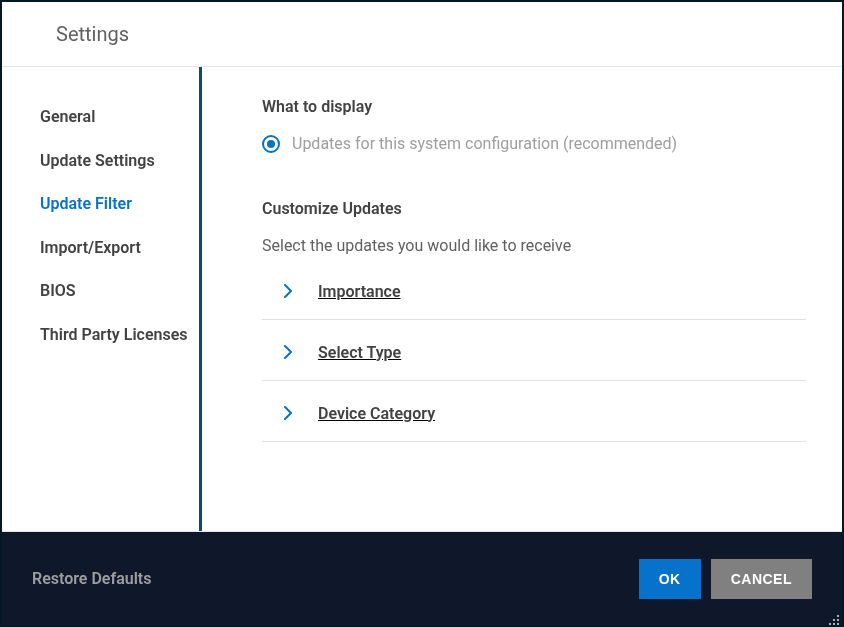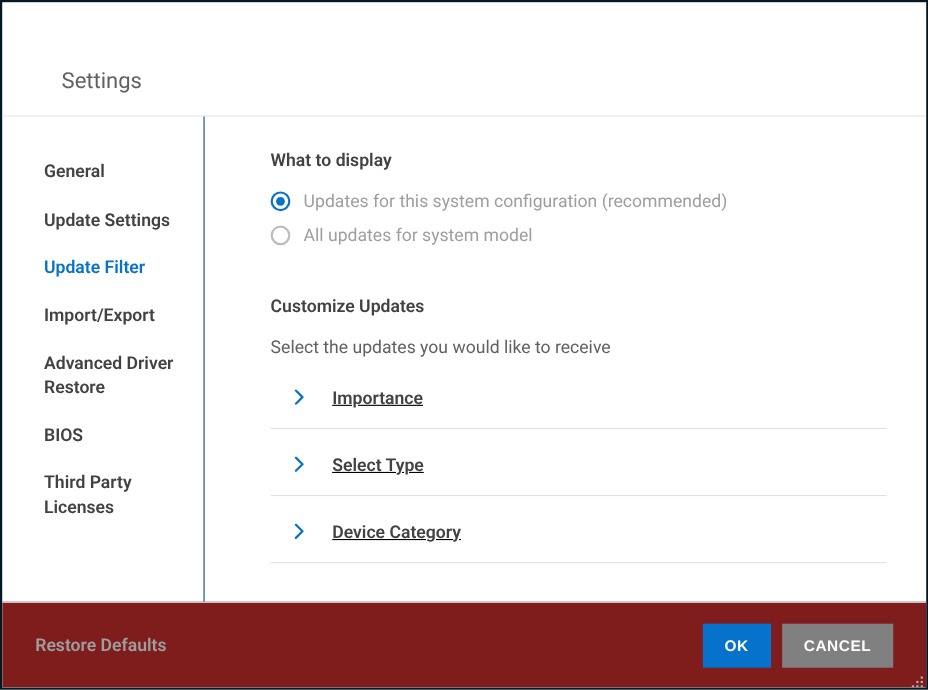--- a/index.html
+++ b/index.html
@@ -12,35 +12,34 @@
       background: #fff;
       width: 844px;
       height: 627px;
       overflow: hidden;
       border: 2px solid #041823;
       position: relative;
     }
     .header {
       padding: 20px 0 20px 54px;
       border-bottom: 1px solid #e5e5e5;
-      margin-top: 39px;
     }
     .header h1 {
       font-size: 20px;
       font-weight: 400;
       color: #616161;
     }
     .content {
       display: flex;
       height: calc(100% - 65px - 78px);
     }
     .sidebar {
-      width: 184px;
+      width: 200px;
       padding: 28px 0 0 38px;
-      border-right: 1px solid #0c4a6e;
+      border-right: 3px solid #0c4a6e;
     }
     .sidebar-item {
       font-size: 16px;
       font-weight: 600;
       color: #424242;
       padding: 11px 0;
       cursor: pointer;
       line-height: 1.35;
       max-width: 150px;
     }
@@ -123,22 +122,22 @@
     .accordion-label {
       font-size: 16px;
       font-weight: 600;
       color: #424242;
     }
     .footer {
       position: absolute;
       bottom: 0;
       left: 0;
       right: 0;
-      height: 78px;
-      background: #7f1d1d;
+      height: 94px;
+      background: #0f172a;
       border-top: 1px solid #e5e5e5;
       display: flex;
       align-items: center;
       justify-content: space-between;
       padding: 0 30px;
     }
     .restore-link {
       font-size: 16px;
       font-weight: 600;
       color: #9e9e9e;
@@ -179,39 +178,32 @@
 <div class="header">
   <h1>Settings</h1>
 </div>
 
 <div class="content">
   <nav class="sidebar">
     <div class="sidebar-item">General</div>
     <div class="sidebar-item">Update Settings</div>
     <div class="sidebar-item active">Update Filter</div>
     <div class="sidebar-item">Import/Export</div>
-    <div class="sidebar-item">Advanced Driver Restore</div>
     <div class="sidebar-item">BIOS</div>
     <div class="sidebar-item">Third Party Licenses</div>
   </nav>
 
   <div class="main">
     <div class="section1">
       <div class="section-title">What to display</div>
       <div class="radio-option">
         <div class="radio-circle selected">
           <div class="radio-dot"></div>
         </div>
         <div class="radio-label">Updates for this system configuration (recommended)</div>
-      </div>
-      <div class="radio-option">
-        <div class="radio-circle">
-          
-        </div>
-        <div class="radio-label">All updates for system model</div>
       </div>
     </div>
 
     <div class="section2">
       <div class="section-title">Customize Updates</div>
       <div class="subtext">Select the updates you would like to receive</div>
 
       <div class="accordion-item">
         <div class="chevron">
           <svg viewBox="0 0 8 14" fill="none">

